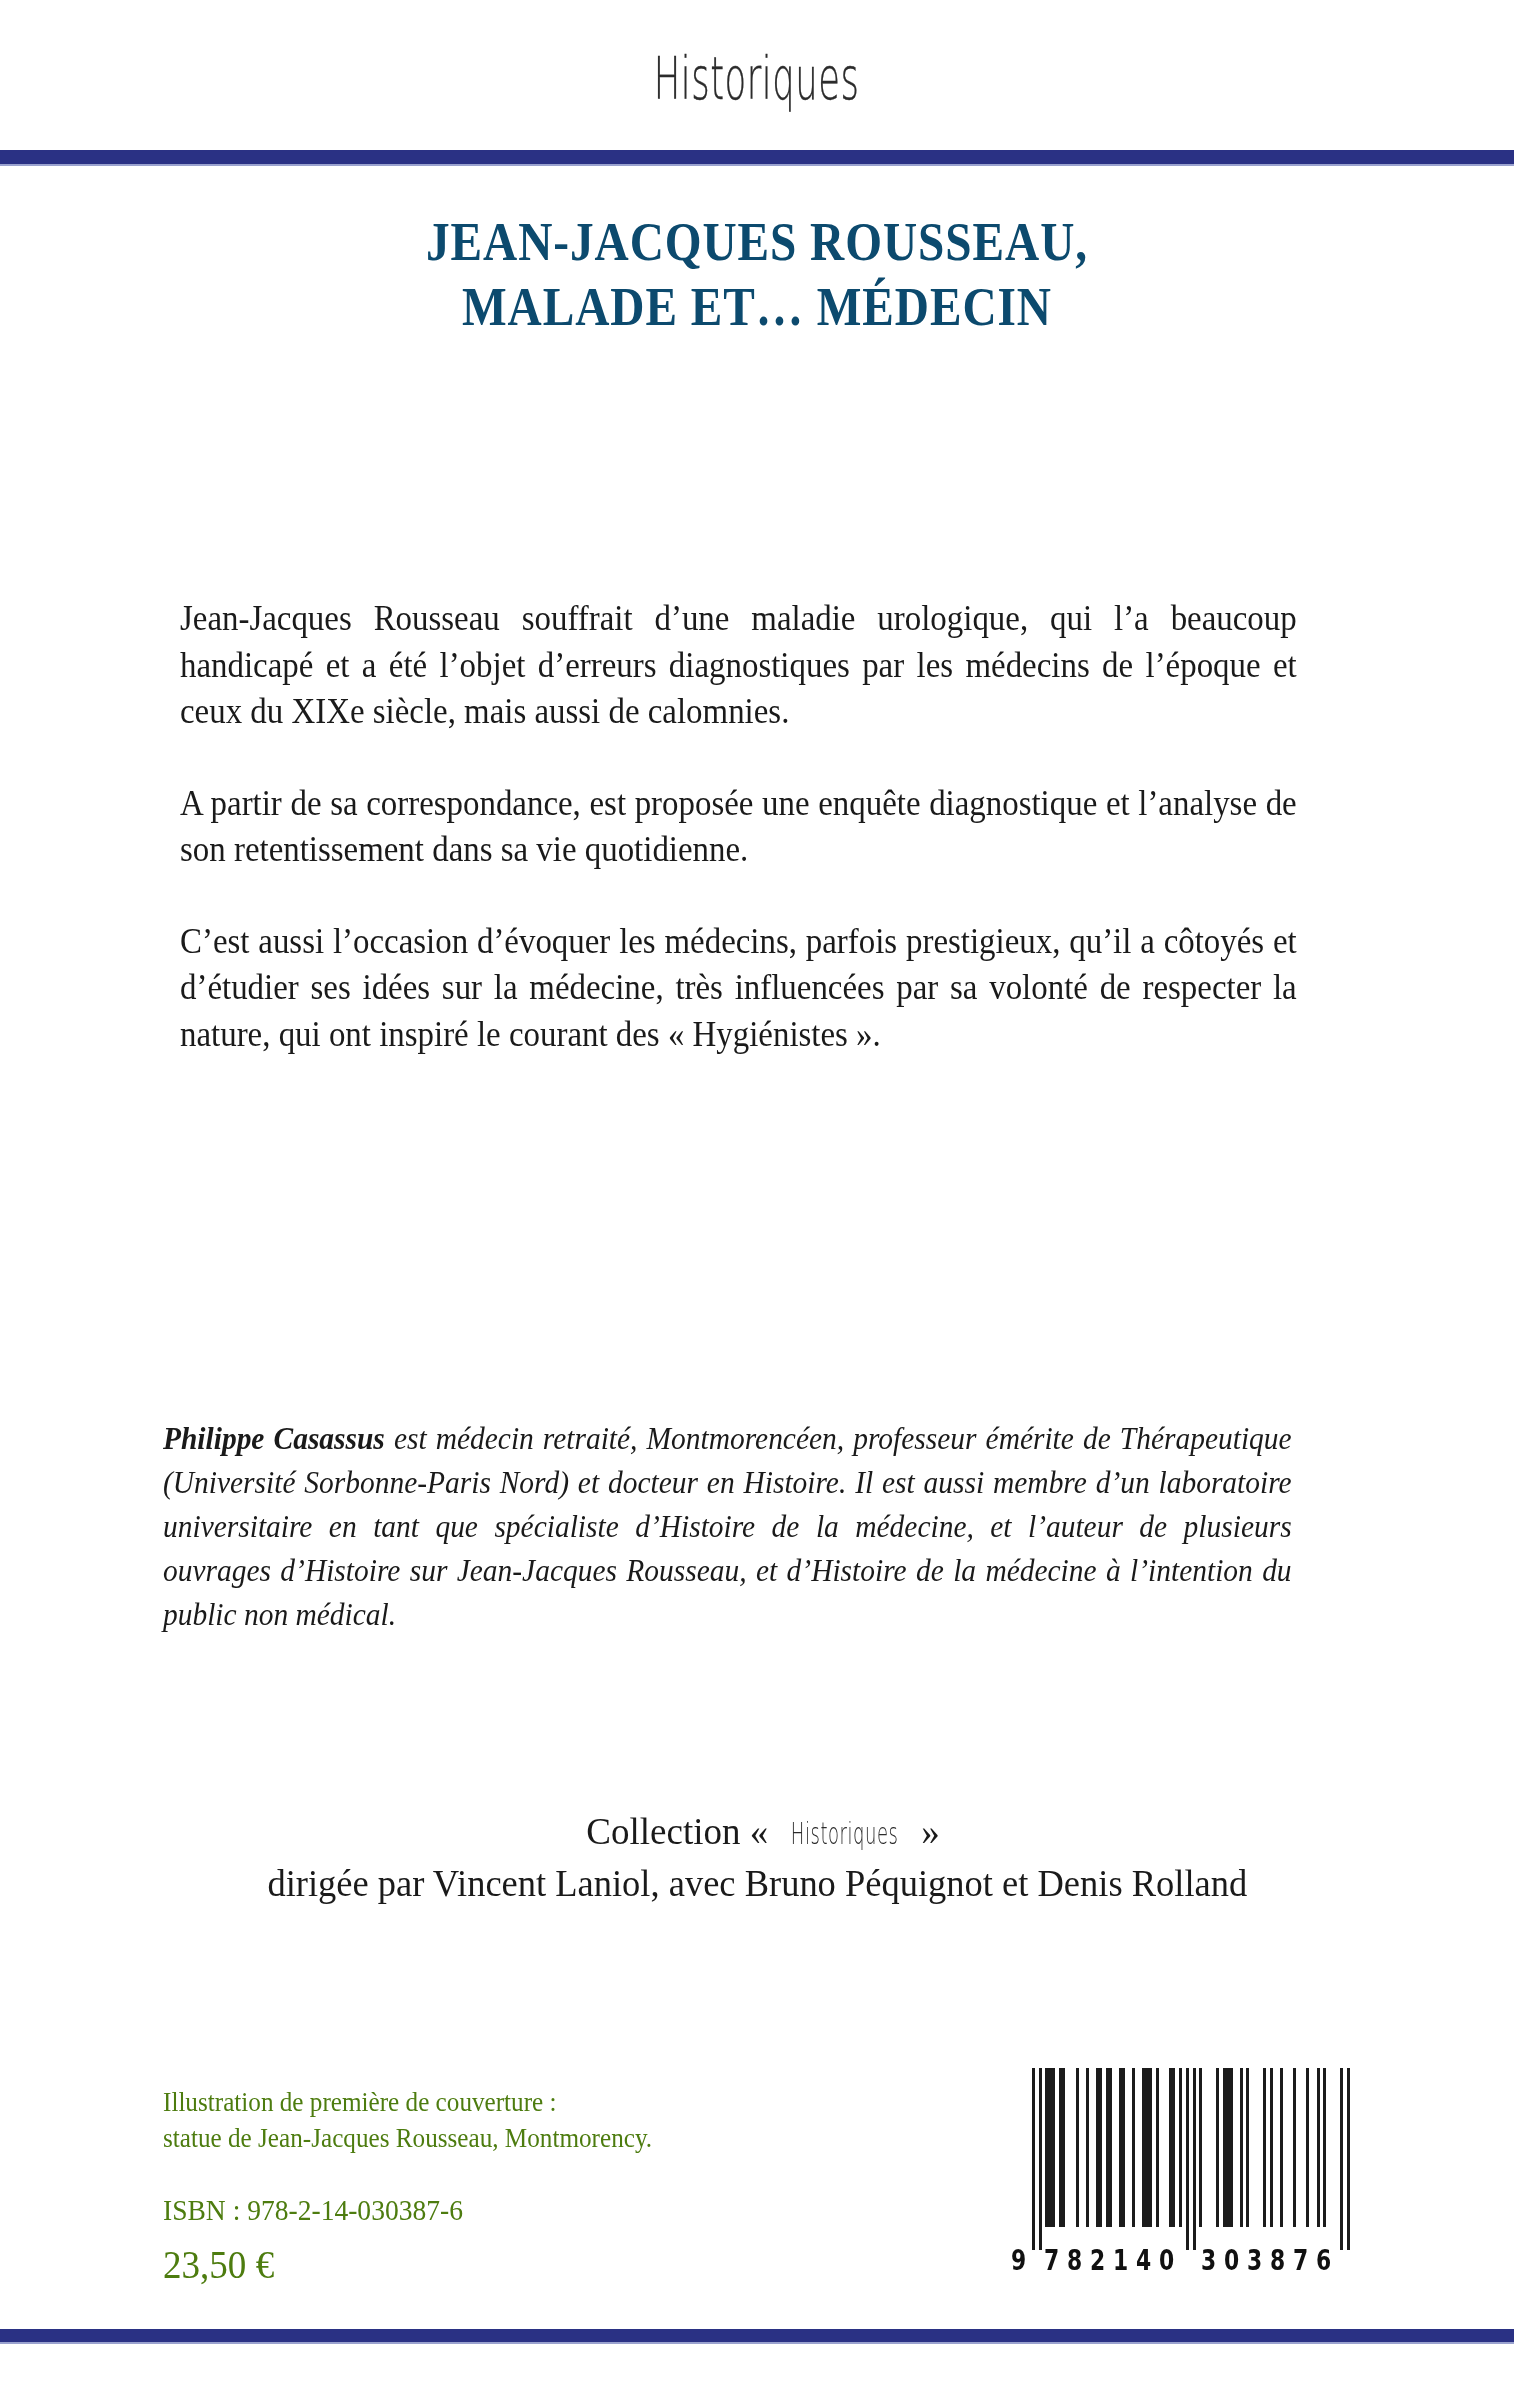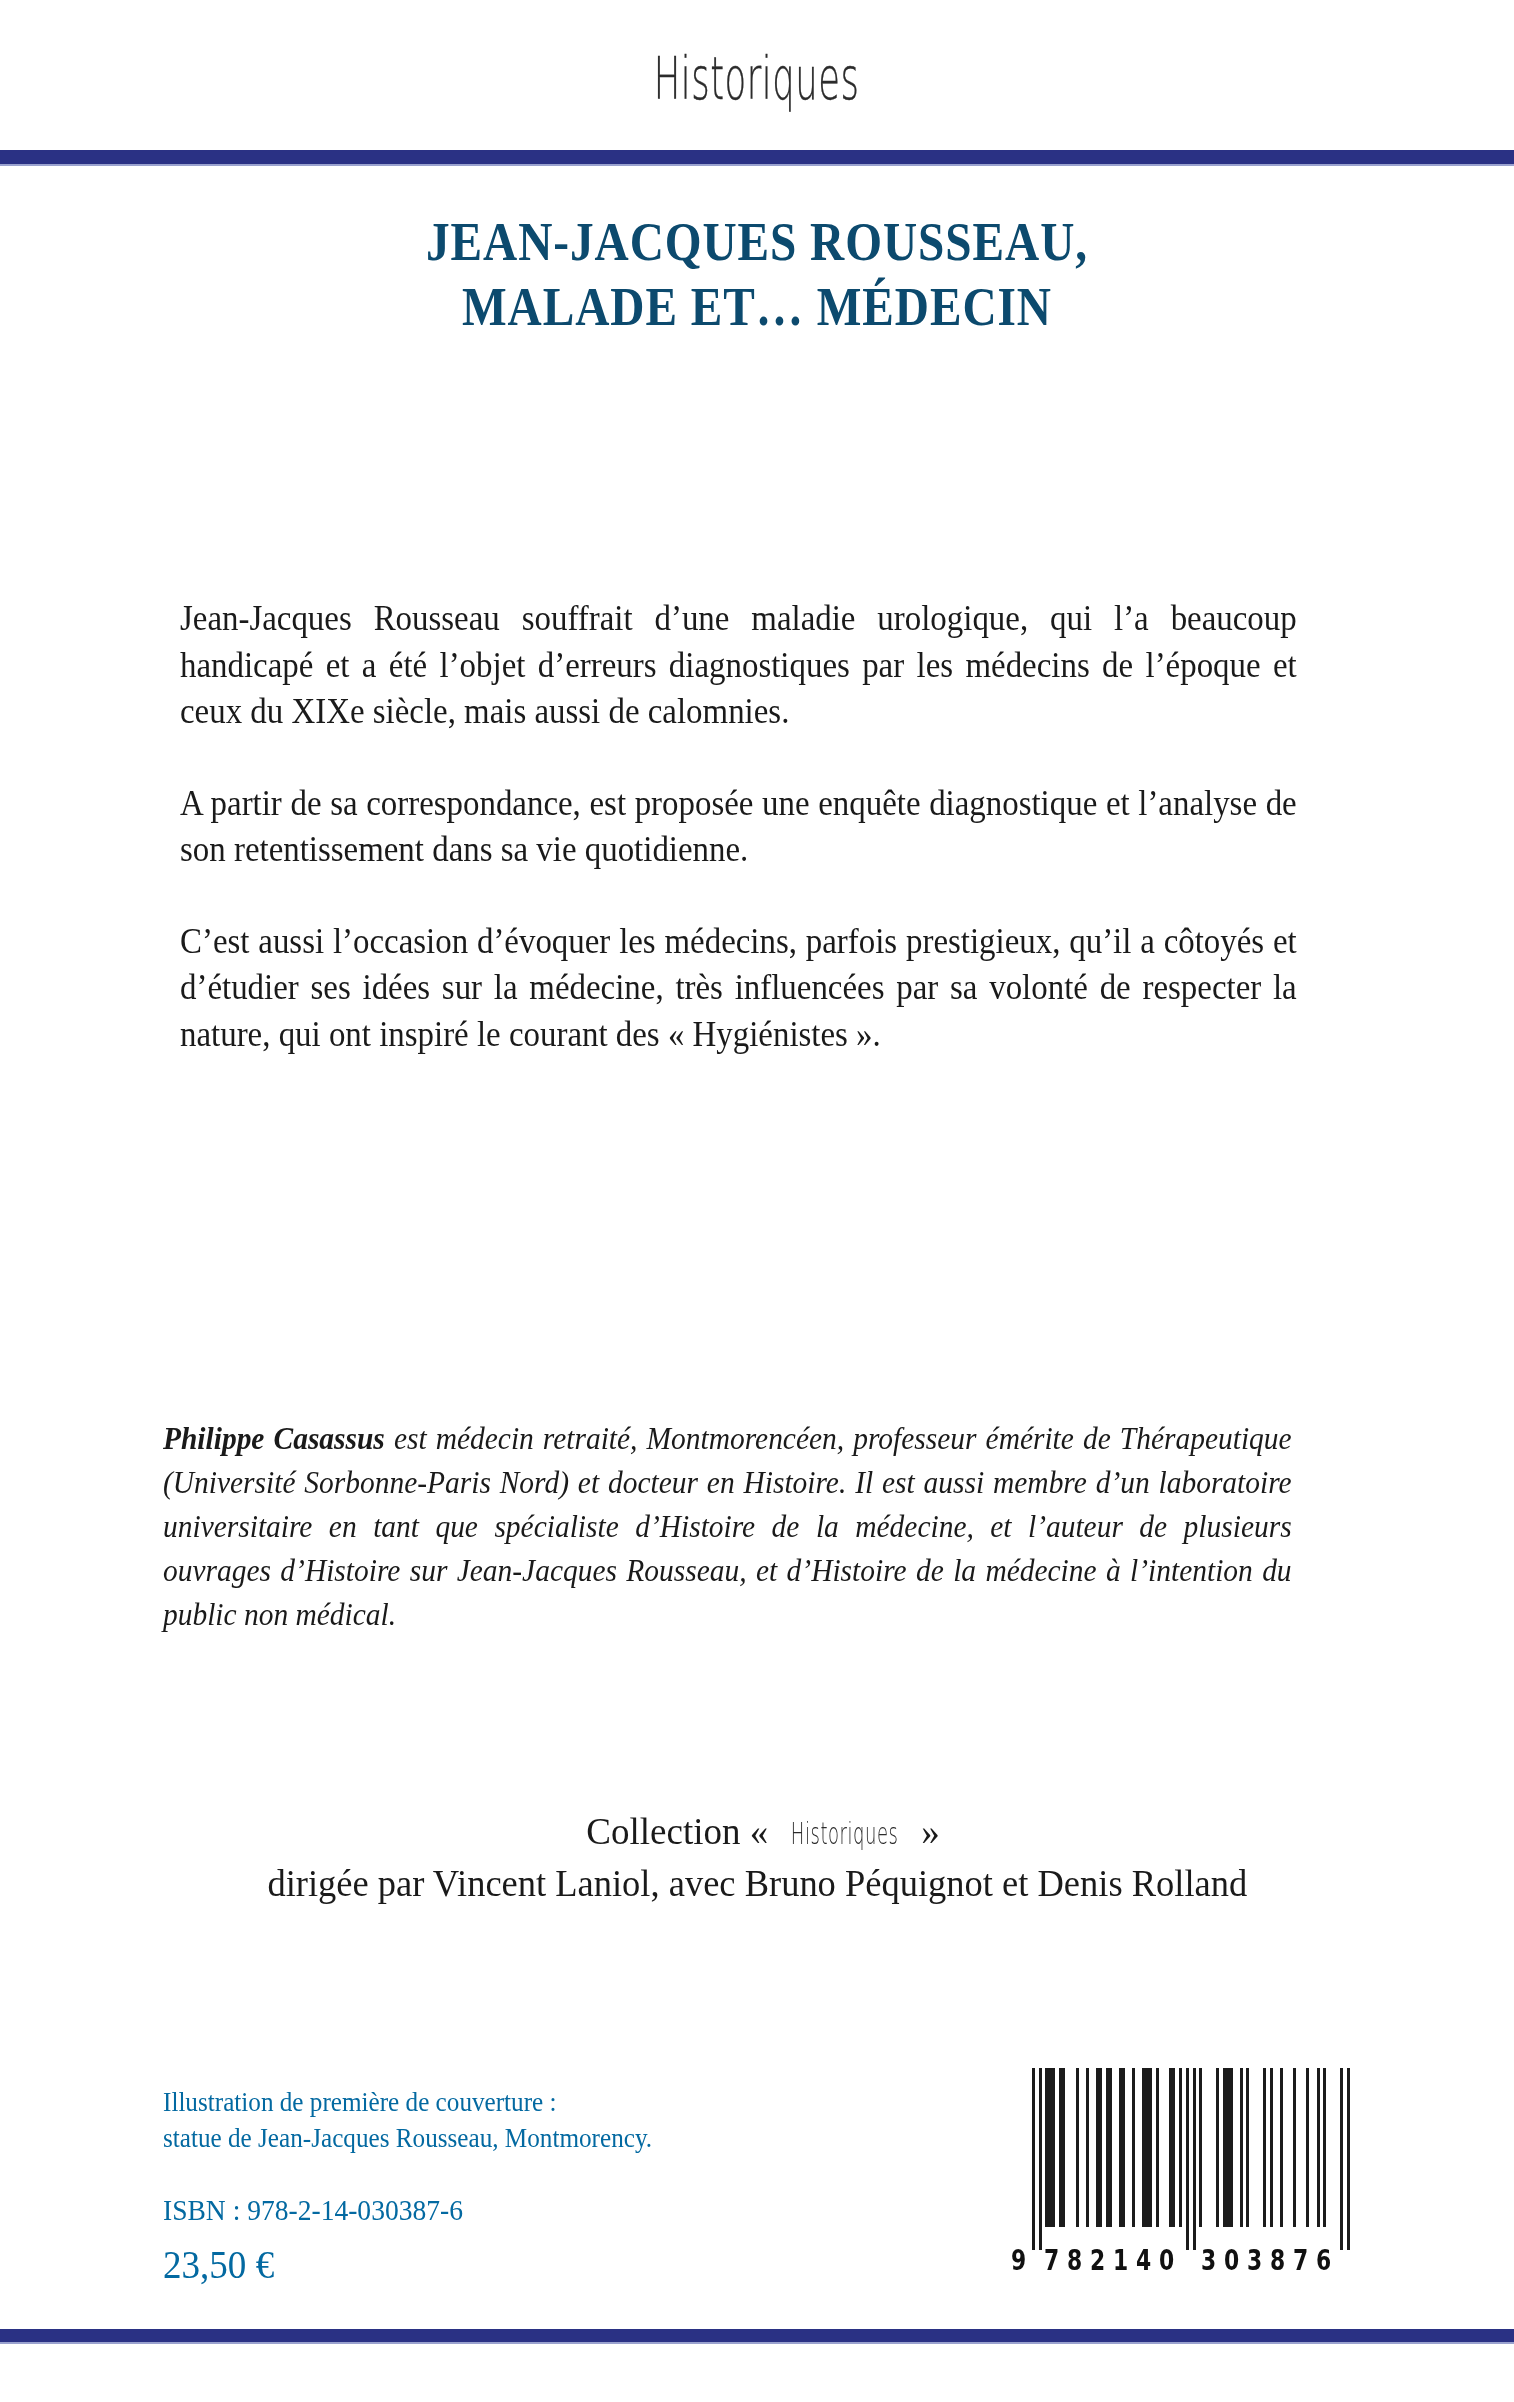--- a/index.html
+++ b/index.html
@@ -173,21 +173,21 @@
     transform: scaleX(0.96);
     display: inline-block;
   }
 
   
   .footer {
     position: absolute;
     top: 2084px;
     left: 163px;
     width: 662px;
-    color: #0369a1;
+    color: #4d7c0f;
   }
   .footer-illus {
     font-size: 26.5px;
     line-height: 1.36;
     transform: scaleX(0.95);
     transform-origin: left center;
   }
   .footer-isbn {
     margin-top: 38px;
     font-size: 29px;

